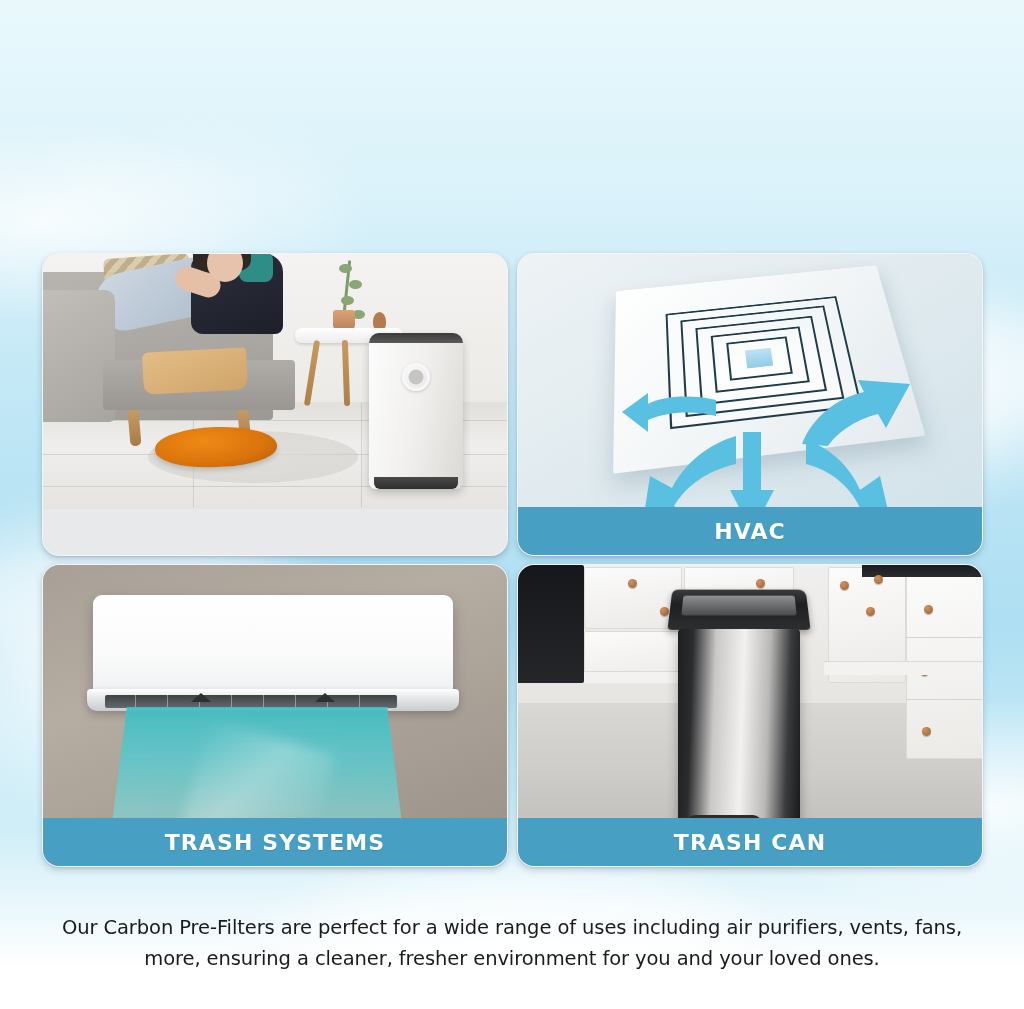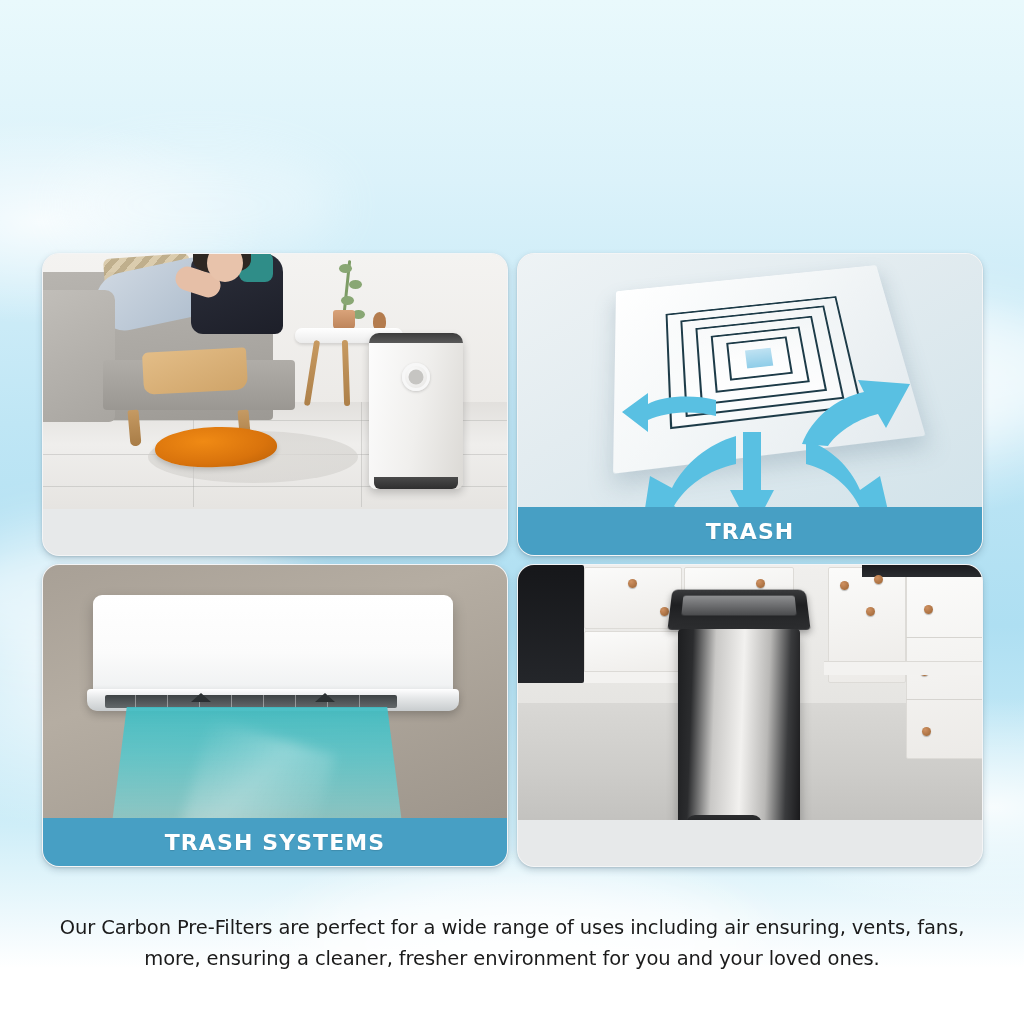--- a/index.html
+++ b/index.html
@@ -321,21 +321,21 @@
               <path d="M0 66 C10 40 34 20 62 14 L56 2 L108 6 L84 50 L76 36 C52 42 34 56 26 68 Z" fill="#59C0E2"></path>
             </svg>
         </div>
         <div class="arrow" style="left:288px; top:184px;">
           <svg width="118" height="96" viewBox="0 0 118 96">
               <path d="M0 2 C24 10 44 28 54 52 L74 38 L86 90 L34 82 L54 70 C44 48 24 32 0 26 Z" fill="#59C0E2"></path>
             </svg>
         </div>
       </div>
       <div class="caption">
-        <span class="caption-text">TRASH</span>
+        <span class="caption-text">HVAC</span>
       </div>
     </div>
 
     <div class="card">
       <div class="photo ph-hvac">
         <div class="hvac-unit"></div>
         <div class="hvac-lip"></div>
         <div class="hvac-louver">
           <div class="louver-tick" style="left:30px;"></div>
           <div class="louver-tick" style="left:62px;"></div>
@@ -384,22 +384,25 @@
         <div class="kit-base" style="left:66px;  top:106px; width:210px; height:12px;"></div>
         <div class="kit-base" style="left:306px; top:96px;  width:164px; height:14px;"></div>
 
         <div class="bin-lid">
           <div class="bin-lid-in"></div>
         </div>
         <div class="bin"></div>
         <div class="bin-pedal"></div>
 
       </div>
+      <div class="caption">
+        <span class="caption-text">TRASH CAN</span>
+      </div>
     </div>
 
   </div>
 
   <div style="position:absolute; left:0; top:912px; width:100%; text-align:center; z-index:5;">
-    <div style="font-family:'DejaVu Sans', sans-serif; font-size:19.5px; line-height:31px; color:#1b1b1b; letter-spacing:-0.1px;">Our Carbon Pre-Filters are perfect for a wide range of uses including air ensuring, vents, fans,</div>
+    <div style="font-family:'DejaVu Sans', sans-serif; font-size:19.5px; line-height:31px; color:#1b1b1b; letter-spacing:-0.1px;">Our Carbon Pre-Filters are perfect for a wide range of uses including air purifiers, vents, fans,</div>
     <div style="font-family:'DejaVu Sans', sans-serif; font-size:19.5px; line-height:31px; color:#1b1b1b; letter-spacing:-0.1px;">more, ensuring a cleaner, fresher environment for you and your loved ones.</div>
   </div>
 
 </div>
 
 </body></html>

